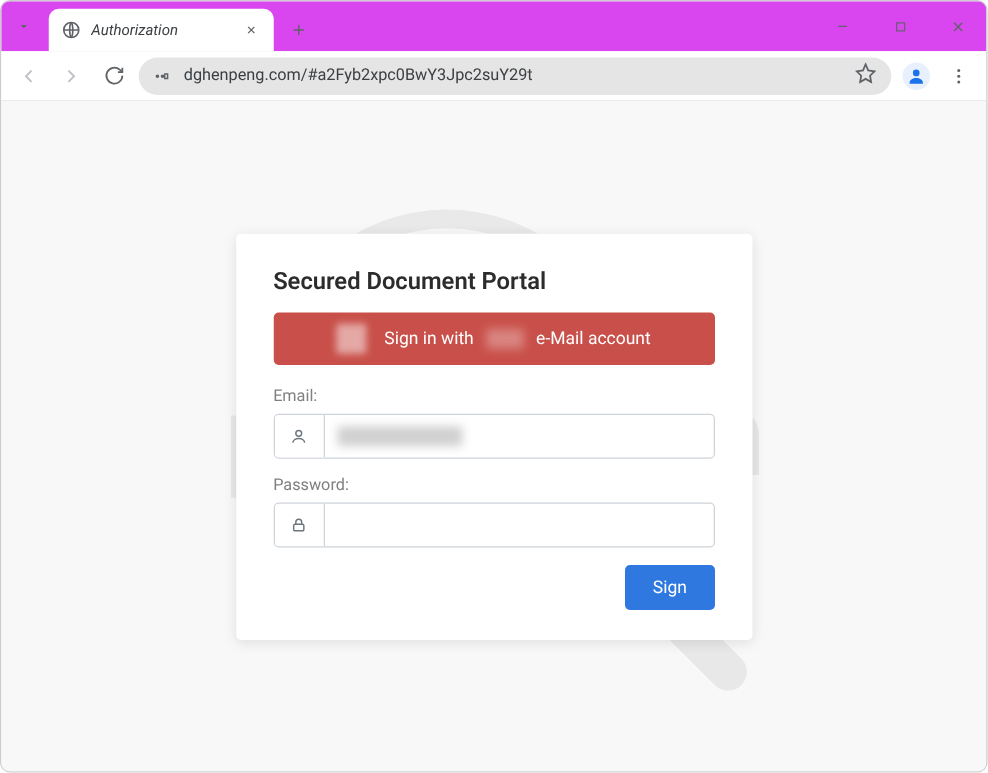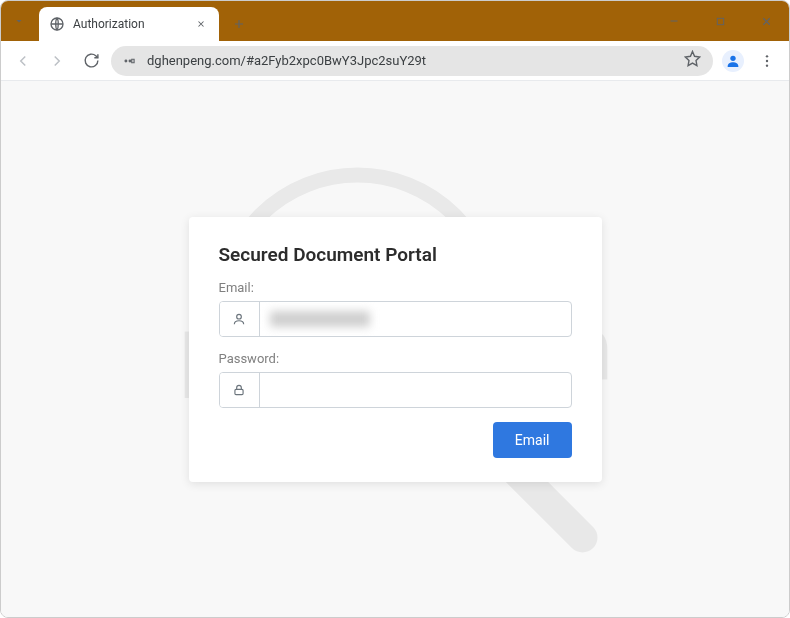--- a/index.html
+++ b/index.html
@@ -1,19 +1,19 @@
 <!DOCTYPE html>
 <html><head>
 <meta charset="utf-8">
 <style>
 * { margin: 0; padding: 0; box-sizing: border-box; font-family: -apple-system, BlinkMacSystemFont, "Segoe UI", Roboto, sans-serif; }
 body { width: 790px; height: 618px; background: #fff; border: 1px solid #ccc; border-radius: 8px; overflow: hidden; position: relative; }
 
 
-.titlebar { height: 40px; background: #a16207; display: flex; align-items: flex-end; }
+.titlebar { height: 40px; background: #d946ef; display: flex; align-items: flex-end; font-style: italic; }
 .tab-dropdown { width: 36px; height: 40px; display: flex; align-items: center; justify-content: center; color: #5f6368; }
 .tab { background: #fff; height: 34px; border-radius: 8px 8px 0 0; display: flex; align-items: center; padding: 0 10px; gap: 8px; min-width: 180px; margin-left: 2px; }
 .tab-favicon { width: 16px; height: 16px; display: flex; align-items: center; justify-content: center; color: #5f6368; }
 .tab-title { font-size: 12px; color: #3c4043; flex: 1; }
 .tab-close { width: 16px; height: 16px; display: flex; align-items: center; justify-content: center; color: #5f6368; cursor: pointer; }
 .new-tab { width: 28px; height: 28px; display: flex; align-items: center; justify-content: center; color: #5f6368; margin-left: 6px; margin-bottom: 3px; cursor: pointer; }
 .window-controls { margin-left: auto; display: flex; height: 40px; }
 .win-btn { width: 46px; display: flex; align-items: center; justify-content: center; color: #5f6368; cursor: pointer; }
 
 
@@ -153,20 +153,26 @@
     <svg viewBox="0 0 200 200" fill="none" stroke="#000" stroke-width="6">
       <circle cx="85" cy="85" r="55"></circle>
       <line x1="125" y1="125" x2="175" y2="175" stroke-linecap="round" stroke-width="12"></line>
     </svg>
     <div class="wm-text">pcrisk.com</div>
   </div>
 
   <div class="card">
     <div class="card-title">Secured Document Portal</div>
 
+    <div class="red-btn">
+      <span class="blur-box"></span>
+      <span>Sign in with </span>
+      <span class="blur-text">xx</span>
+      <span> e-Mail account</span>
+    </div>
 
     <div class="field-label">Email:</div>
     <div class="input-group">
       <span class="input-icon">
         <svg width="14" height="14" viewBox="0 0 24 24" fill="none" stroke="currentColor" stroke-width="2">
             <circle cx="12" cy="8" r="4"></circle>
             <path d="M4 21c0-4 4-6 8-6s8 2 8 6"></path>
           </svg>
       </span>
       <div class="input-blur"></div>
@@ -177,15 +183,15 @@
     <div class="input-group">
       <span class="input-icon">
         <svg width="14" height="14" viewBox="0 0 24 24" fill="none" stroke="currentColor" stroke-width="2">
             <rect x="5" y="11" width="14" height="9" rx="2"></rect>
             <path d="M8 11V8a4 4 0 0 1 8 0v3"></path>
           </svg>
       </span>
       <input type="password" style="">
     </div>
 
-    <button class="login-btn">Email</button>
+    <button class="login-btn">Sign</button>
   </div>
 </div>
 
 </body></html>

